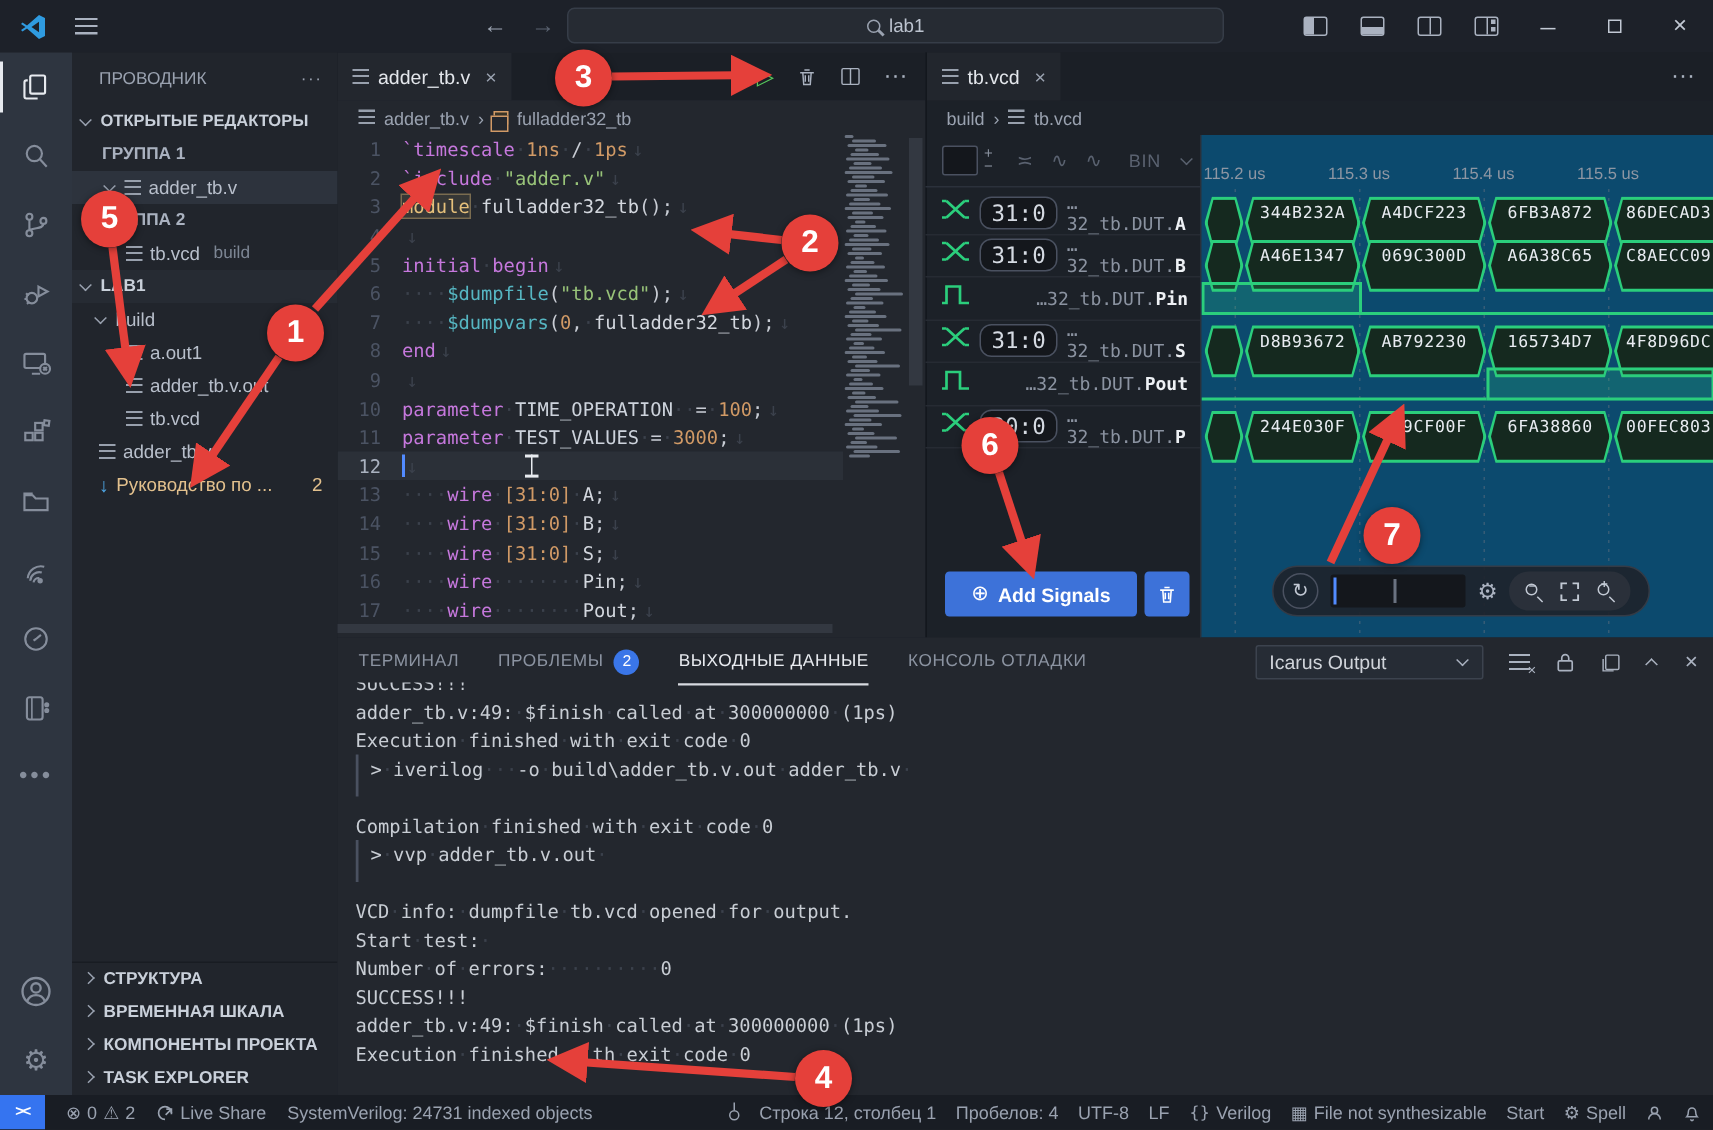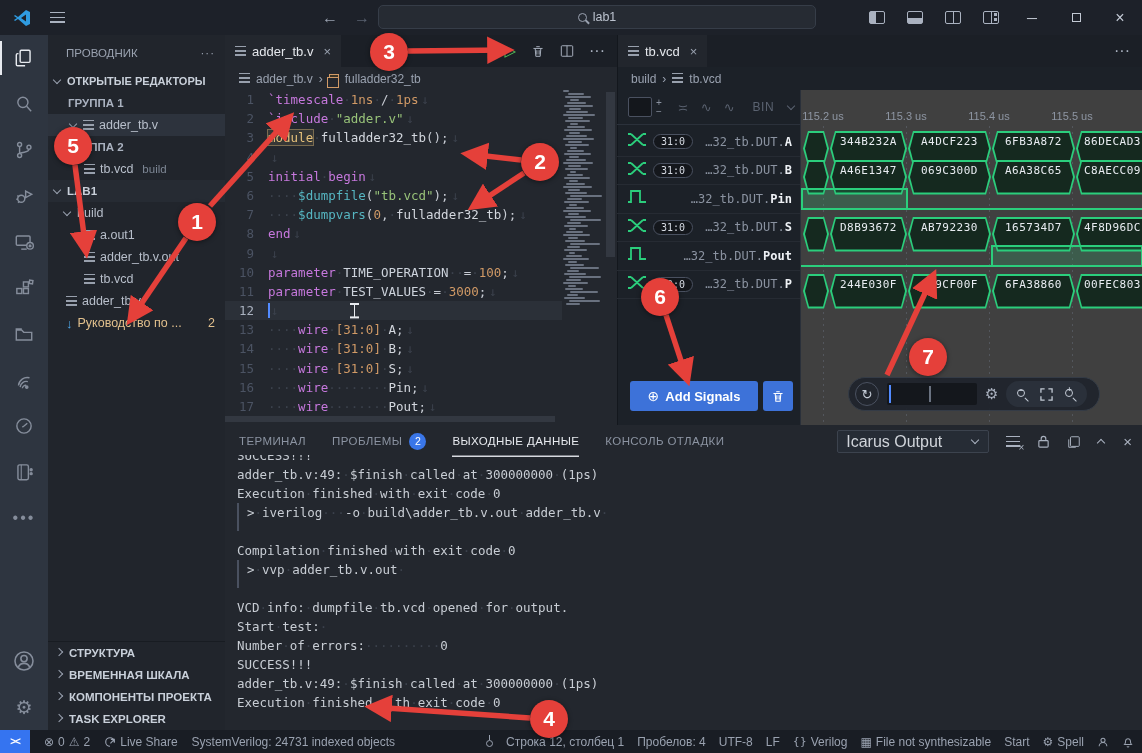--- a/index.html
+++ b/index.html
@@ -107,26 +107,26 @@
   .wv-toolbar { position:absolute; left:0; top:55px; width:525px; height:35px; border-bottom:1px solid #2b313b;
     display:flex; align-items:center; gap:10px; padding-left:11px; color:#5a6270; }
   .swatch { width:24px; height:20px; border:1px solid #4a5160; background:#14171c; border-radius:2px; }
   .pm { display:flex; flex-direction:column; font-size:10px; line-height:9px; color:#8b93a1; margin-left:-6px; }
   .wv-dimicons { display:flex; gap:12px; font-size:13px; margin-left:6px; font-family:"DejaVu Sans", sans-serif; }
   .bin-dd { display:flex; align-items:center; gap:14px; margin-left:8px; font-size:12px; letter-spacing:0.5px; }
   .siglist { position:absolute; left:0; top:93px; width:183px; }
   .sigrow { height:28.5px; display:flex; align-items:center; gap:6px; padding-left:10px;
     border-bottom:1px solid #262b33; }
   .sigrow svg { flex:0 0 auto; }
-  .rangebadge { font-family:"DejaVu Sans Mono", monospace; font-size:10px; color:#d5dae2;
+  .rangebadge { font-family:"DejaVu Sans Mono", monospace; font-size:15px; color:#d5dae2;
     border:1px solid #4a5160; background:#14171c; border-radius:8px; padding:1px 7px; }
   .signame { margin-left:auto; padding-right:8px; font-family:"DejaVu Sans Mono", monospace; font-size:12px; }
   .signame .pre { color:#8b93a1; } .signame .nm { color:#eef1f5; font-weight:bold; }
   .canvas { position:absolute; left:183px; top:55px; width:342px; height:335px; overflow:hidden;
-    border-left:1px solid #2a303a; background:#404040; }
+    border-left:1px solid #2a303a; background:#0c4a6e; }
   .tl-label { position:absolute; top:20px; transform:translateX(-50%); font-size:11px; color:#8e96a3; }
   .gridline { position:absolute; top:36px; bottom:0; width:1px;
     background:repeating-linear-gradient(#6a7280 0 2px, transparent 2px 6px); opacity:0.45; }
   .waverow { position:absolute; left:0; width:342px; height:28.5px; }
   .buscells { position:absolute; top:3px; left:0; height:22px; display:flex; gap:1px; }
   .cell { position:relative; height:35px;
     clip-path:polygon(5px 0, calc(100% - 5px) 0, 100% 50%, calc(100% - 5px) 100%, 5px 100%, 0 50%);
     background:#2bce7c; }
   .cell::before { content:''; position:absolute; inset:2px;
     clip-path:polygon(4px 0, calc(100% - 4px) 0, 100% 50%, calc(100% - 4px) 100%, 4px 100%, 0 50%);
@@ -161,21 +161,21 @@
   
   .panel { left:225px; top:425px; width:917px; height:305px; background:#23272e; }
   .panel-tabs { height:32px; display:flex; align-items:center; gap:26px; padding-left:14px;
     font-size:11.5px; letter-spacing:0.4px; color:#8b93a1; }
   .ptab { display:flex; align-items:center; gap:7px; height:32px; line-height:32px; }
   .ptab.active { color:#e8ebf0; box-shadow:inset 0 -1.5px 0 #d7dae0; }
   .pbadge { width:17px; height:17px; background:#3a76e8; border-radius:50%; color:#fff; font-size:10.5px;
     display:flex; align-items:center; justify-content:center; letter-spacing:0; }
   .panel-right { position:absolute; right:10px; top:430px; display:flex; align-items:center; gap:17px; color:#aab2c0; }
   .outsel { width:152px; height:23px; background:#262c35; border:1px solid #3c434e; border-radius:2px;
-    display:flex; align-items:center; justify-content:space-between; padding:0 8px; color:#d0d4da; font-size:16px; }
+    display:flex; align-items:center; justify-content:space-between; padding:0 8px; color:#d0d4da; font-size:13px; }
   .clear-ic { position:relative; width:14px; height:11px;
     background:linear-gradient(#aab2c0 0 1.4px,transparent 1.4px 4.6px,#aab2c0 4.6px 6px,transparent 6px 9.2px,#aab2c0 9.2px 10.6px,transparent 10.6px); }
   .clear-ic::after { content:'×'; position:absolute; right:-4px; bottom:-6px; font-size:10px; color:#aab2c0; }
   .output { position:absolute; left:237px; top:455px; width:890px; height:272px; overflow:hidden;
     font-family:"DejaVu Sans Mono", monospace; font-size:12.5px; color:#c8cdd4; }
   .t-line { height:19px; line-height:19px; white-space:pre; position:relative; }
   .t-line .sp { color:#3b414c; }
   .t-line.cmd { padding-left:10px; }
   .t-line.cmd::before { content:''; position:absolute; left:0px; top:0; bottom:-9px; width:2px; background:#4a5160; }
 

